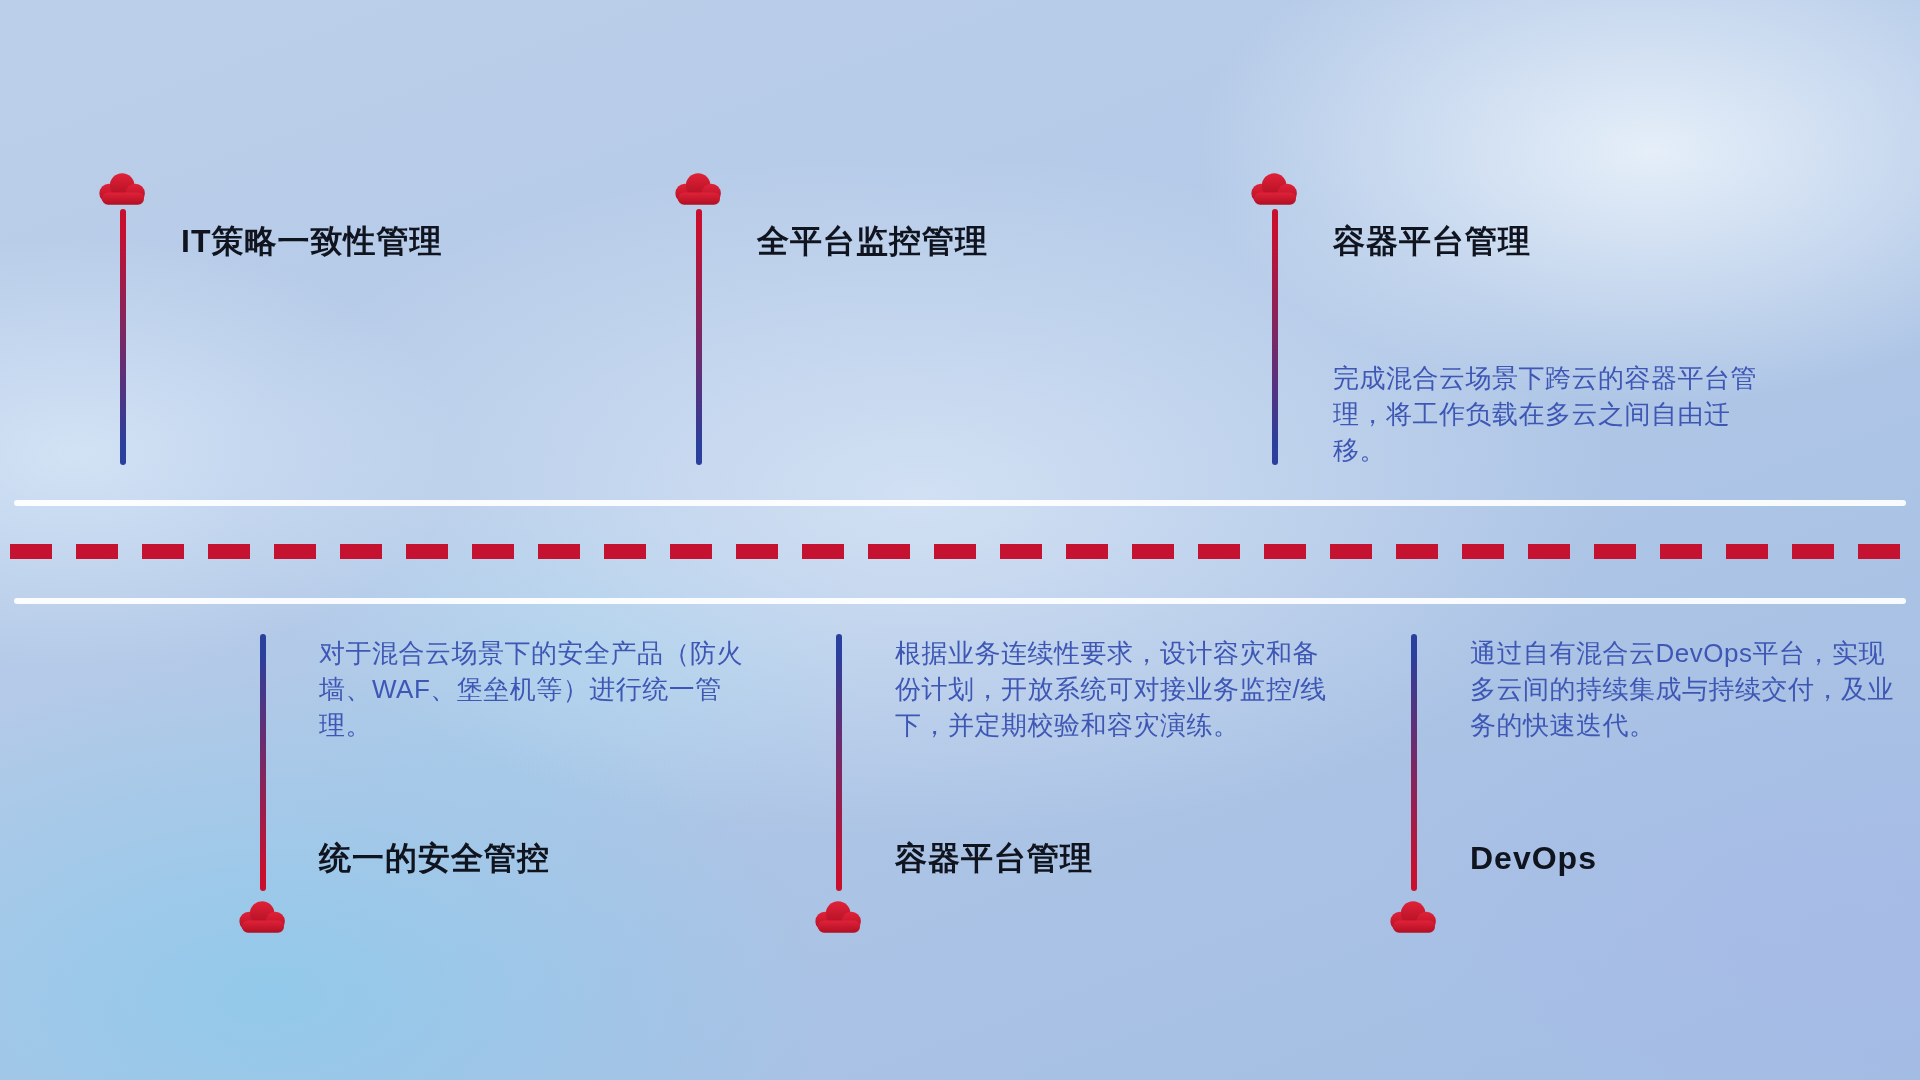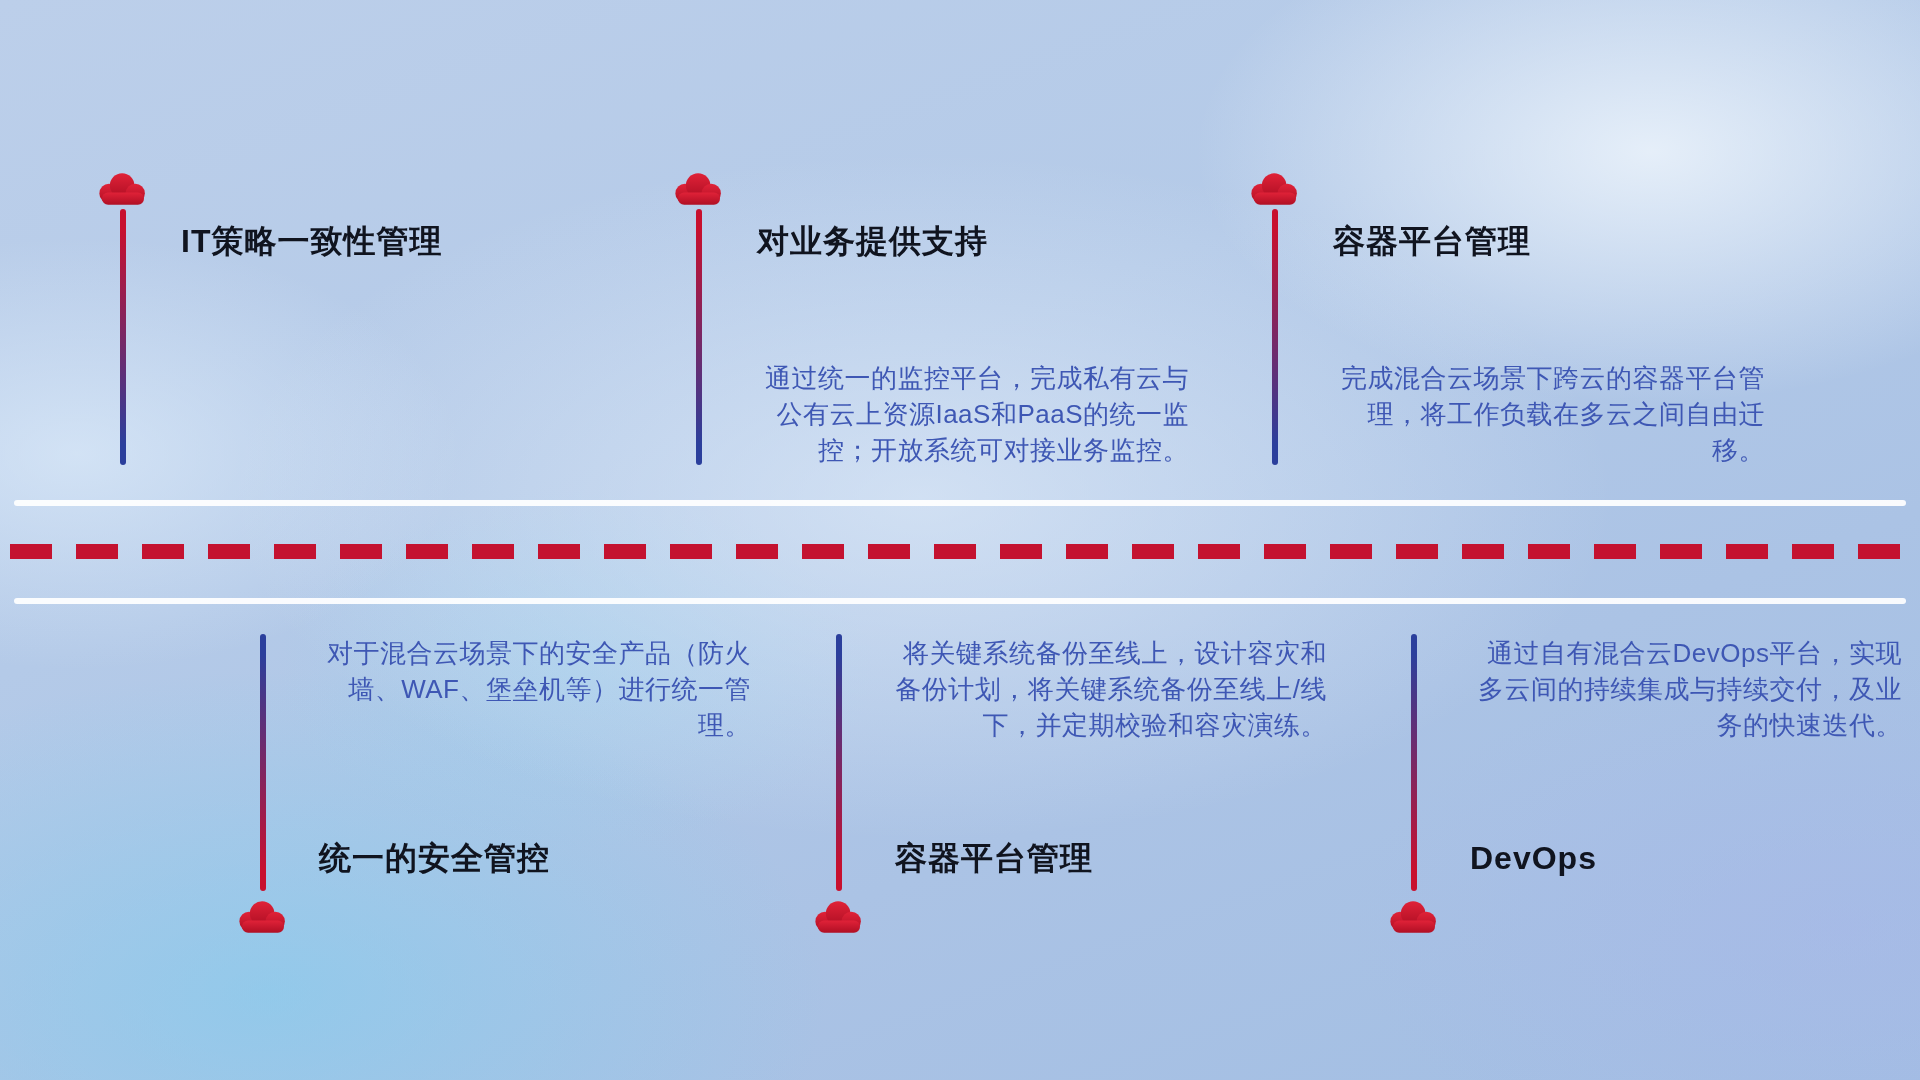--- a/index.html
+++ b/index.html
@@ -30,21 +30,21 @@
     background:rgba(255,255,255,0.92);border-radius:3px;
   }
   .divider-solid.top{top:500px;}
   .divider-solid.bottom{top:598px;}
   .divider-dashed{
     position:absolute;left:10px;right:10px;top:544px;height:15px;
     background:repeating-linear-gradient(90deg,var(--dash-red) 0 42px,transparent 42px 66px);
   }
 
   
-  .item{position:absolute;width:540px;text-align:right;}
+  .item{position:absolute;width:540px;}
   .item-top{top:169px;height:300px;}
   .item-bottom{top:634px;height:310px;}
 
   .cloud{position:absolute;left:0;width:56px;height:40px;}
   .item-top .cloud{top:0;}
   .item-bottom .cloud{top:263px;}
   .cloud svg{display:block;width:56px;height:40px;}
 
   .vline{position:absolute;left:25px;width:6px;border-radius:3px;}
   .item-top .vline{top:40px;height:256px;background:linear-gradient(to bottom,var(--red) 8%,var(--blue) 92%);}
@@ -111,22 +111,21 @@
       <svg viewBox="0 0 64 44">
           <g fill="url(#cloudGrad)">
         <circle cx="16" cy="27" r="11"></circle>
             <circle cx="31" cy="18" r="14"></circle>
             <circle cx="46" cy="27" r="11"></circle>
         <rect x="8" y="26" width="48" height="14" rx="7"></rect>
           </g>
         </svg>
     </div>
     <div class="vline"></div>
-    <h2 class="title">对业务提供支持</h2>
-    <p class="desc">通过统一的监控平台，完成私有云与公有云上资源IaaS和PaaS的统一监控；开放系统可对接业务监控。</p>
+    <h2 class="title">全平台监控管理</h2>
   </div>
 
   <div class="item item-top item-3">
     <div class="cloud">
       <svg viewBox="0 0 64 44">
           <g fill="url(#cloudGrad)">
         <circle cx="16" cy="27" r="11"></circle>
             <circle cx="31" cy="18" r="14"></circle>
             <circle cx="46" cy="27" r="11"></circle>
         <rect x="8" y="26" width="48" height="14" rx="7"></rect>
@@ -159,21 +158,21 @@
     <div class="cloud">
       <svg viewBox="0 0 64 44">
           <g fill="url(#cloudGrad)">
         <circle cx="16" cy="27" r="11"></circle>
             <circle cx="31" cy="18" r="14"></circle>
             <circle cx="46" cy="27" r="11"></circle>
         <rect x="8" y="26" width="48" height="14" rx="7"></rect>
           </g>
         </svg>
     </div>
-    <p class="desc">将关键系统备份至线上，设计容灾和备份计划，将关键系统备份至线上/线下，并定期校验和容灾演练。</p>
+    <p class="desc">根据业务连续性要求，设计容灾和备份计划，开放系统可对接业务监控/线下，并定期校验和容灾演练。</p>
     <h2 class="title">容器平台管理</h2>
   </div>
 
   <div class="item item-bottom item-6">
     <div class="vline"></div>
     <div class="cloud">
       <svg viewBox="0 0 64 44">
           <g fill="url(#cloudGrad)">
         <circle cx="16" cy="27" r="11"></circle>
             <circle cx="31" cy="18" r="14"></circle>

